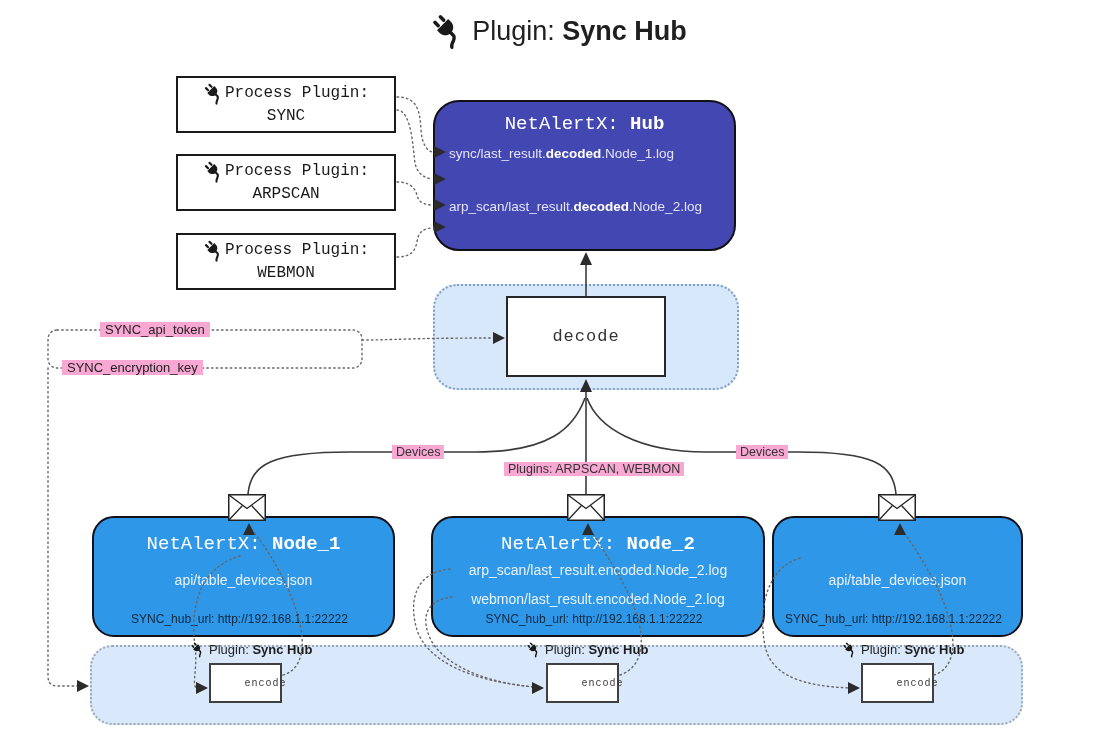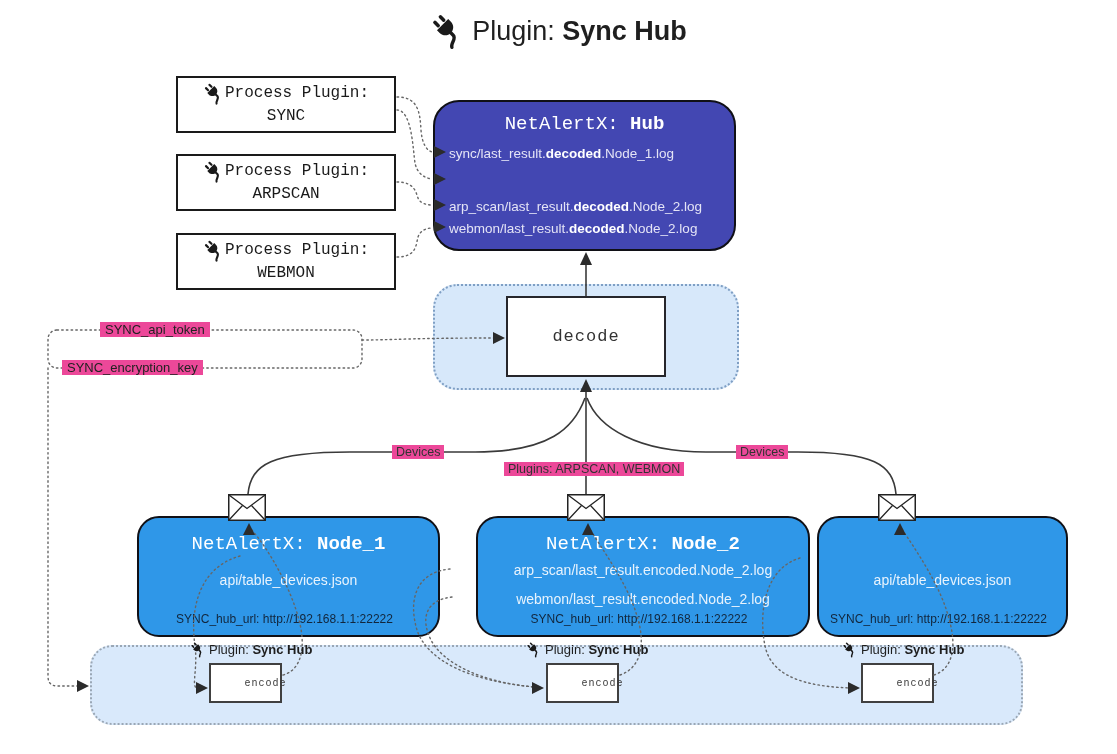--- a/index.html
+++ b/index.html
@@ -31,27 +31,27 @@
 
   
   .decode-band{position:absolute;left:433px;top:284px;width:306px;height:106px;background:#d7e8fa;
                border:2px dotted #7f9fc4;border-radius:24px;box-sizing:border-box;z-index:1;}
   .decode-box{position:absolute;left:506px;top:296px;width:160px;height:81px;background:#fff;
               border:2px solid #26262b;box-sizing:border-box;display:flex;align-items:center;
               justify-content:center;font-family:"Liberation Mono","DejaVu Sans Mono",monospace;
               font-size:17px;color:#333;letter-spacing:1px;z-index:2;}
 
   
-  .secret-lbl,.edge-lbl{position:absolute;background:#ec4899;padding:0 5px;white-space:nowrap;z-index:6;}
+  .secret-lbl,.edge-lbl{position:absolute;background:#f9a8d4;padding:0 5px;white-space:nowrap;z-index:6;}
   .secret-lbl{font-size:13px;color:#222;}
   .edge-lbl{font-size:12.5px;color:#333;padding:0 4px;}
 
   
   .node{position:absolute;top:516px;height:121px;background:#2f97e8;border:2px solid #101016;
-        border-radius:22px;box-sizing:border-box;z-index:1;margin-left:45px;}
+        border-radius:22px;box-sizing:border-box;z-index:1;}
   .node-title{position:absolute;left:0;right:0;top:15px;text-align:center;
               font-family:"Liberation Mono","DejaVu Sans Mono",monospace;font-size:19px;color:#fff;}
   .node-line{position:absolute;left:0;right:0;text-align:center;font-size:14px;
              color:#e8f3fd;white-space:nowrap;}
   .node-url{position:absolute;left:0;right:8px;bottom:9px;text-align:center;font-size:12px;color:#12263c;}
 
   
   .band{position:absolute;left:90px;top:645px;width:933px;height:80px;background:#d9e9fb;
         border:2px dotted #9aa7b5;border-radius:22px;box-sizing:border-box;z-index:1;}
   .mini-lbl{position:absolute;top:642px;display:flex;align-items:center;gap:4px;font-size:13px;
@@ -120,21 +120,20 @@
         </svg>
       <span>Process Plugin:</span>
     </div>
     <div>WEBMON</div>
   </div>
 
   <div class="hub">
     <div class="hub-title"><span>NetAlertX: </span><b>Hub</b></div>
     <div class="hub-line" style="top:44px"><span>sync/last_result.</span><b>decoded</b><span>.Node_1.log</span></div>
     <div class="hub-line" style="top:97px"><span>arp_scan/last_result.</span><b>decoded</b><span>.Node_2.log</span></div>
-    <div class="hub-line" style="top:119px"><span>webmon/last_result.</span><b>decoded</b><span>.Node_2.log</span></div>
   </div>
 
   <div class="decode-band"></div>
   <div class="decode-box">decode</div>
 
   <div class="secret-lbl" style="left:100px;top:322px">SYNC_api_token</div>
   <div class="secret-lbl" style="left:62px;top:360px">SYNC_encryption_key</div>
 
   <div class="edge-lbl" style="left:392px;top:445px">Devices</div>
   <div class="edge-lbl" style="left:736px;top:445px">Devices</div>

